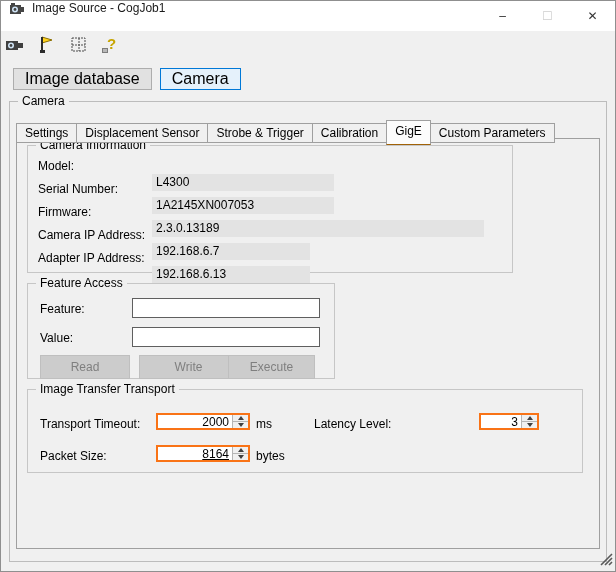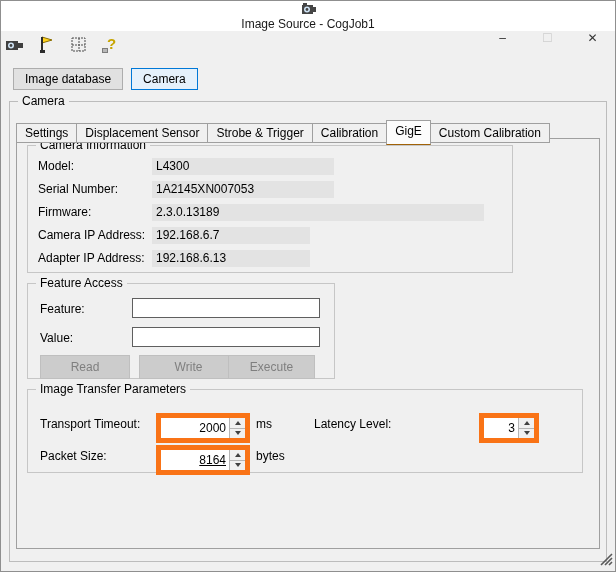--- a/index.html
+++ b/index.html
@@ -13,21 +13,21 @@
   .window {
     position: relative;
     width: 616px; height: 572px;
     background: #f0f0f0;
     border: 1px solid #8f8f8f;
     overflow: hidden;
   }
   
   .titlebar {
     height: 30px; background: #ffffff;
-    display: flex; align-items: center; flex-direction: column;
+    display: flex; 
   }
   .app-icon { width: 16px; height: 16px; margin: 0 7px 0 8px; flex: 0 0 auto; }
   .title-text { font-size: 12px; color: #1a1a1a; }
   .win-controls { margin-left: auto; display: flex; height: 100%; }
   .win-btn {
     width: 45px; height: 100%;
     display: flex; align-items: center; justify-content: center;
     font-size: 12px; color: #333; cursor: default;
   }
   .win-btn.maximize { color: #cfcfcf; }
@@ -38,21 +38,21 @@
   }
   .tb-icon { width: 20px; height: 18px; display: flex; align-items: center; justify-content: center; }
   .help-wrap { position: relative; width: 18px; height: 18px; }
   .help-glyph { position: absolute; left: 5px; top: -1px; color: #c7a500; font-weight: bold; font-size: 15px; }
   .help-box { position: absolute; left: 0; bottom: 1px; width: 6px; height: 5px; background: #b9b9b9; border: 1px solid #7c7c7c; }
   
   .src-buttons { padding: 9px 0 0 12px; display: flex; gap: 8px; }
   .btn {
     height: 22px; padding: 0 11px;
     display: inline-flex; align-items: center; justify-content: center;
-    background: #e1e1e1; border: 1px solid #adadad; font-size: 12px;
+    background: #e1e1e1; border: 1px solid #adadad; font-size: 16px;
   }
   .btn.selected { background: #e5f1fb; border: 1px solid #0078d7; }
   
   .groupbox { border: 1px solid #bcbcbc; position: absolute; }
   .groupbox > .legend {
     position: absolute; top: -8px; left: 8px;
     background: #f0f0f0; padding: 0 4px; font-size: 12px; line-height: 14px;
   }
   .outer-group { top: 100px; left: 8px; right: 8px; bottom: 9px; }
   
@@ -74,39 +74,39 @@
   .inner-group > .legend {
     position: absolute; top: -8px; left: 8px;
     background: #f0f0f0; padding: 0 4px;
   }
   
   .cam-info { left: 10px; top: 6px; width: 486px; height: 128px; }
   .fld-label { position: absolute; white-space: nowrap; }
   .ro-value {
     position: absolute; background: #e3e3e3;
     height: 17px; line-height: 17px; padding-left: 4px;
-    white-space: nowrap; overflow: hidden;
+    white-space: nowrap; overflow: hidden; margin-top: 16px;
   }
   
   .feature-access { left: 10px; top: 144px; width: 308px; height: 96px; }
   .textbox {
     position: absolute; height: 20px; width: 188px; left: 104px;
     border: 1px solid #5f5f5f; background: #fff;
     font-family: inherit; font-size: 12px; padding: 0 3px; outline: none;
   }
   .fa-btn {
     position: absolute; top: 71px; height: 24px;
     background: #cccccc; border: 1px solid #bfbfbf; color: #7f7f7f;
     display: flex; align-items: center; justify-content: center; font-size: 12px;
   }
   
   .img-transfer { left: 10px; top: 250px; width: 556px; height: 84px; }
   .spin {
-    position: absolute; display: flex; height: 30px;
-    border: 5px solid #f97316; background: #fff; justify-content: center;
+    position: absolute; display: flex; height: 17px;
+    border: 2px solid #f97316; background: #fff; justify-content: center;
   }
   .spin-input {
     border: none; outline: none; background: transparent;
     width: calc(100% - 16px); text-align: right; padding-right: 3px;
     font-family: inherit; font-size: 12px;
   }
   .spin-btns { width: 16px; display: flex; flex-direction: column; border-left: 1px solid #b5b5b5; }
   .spin-up, .spin-down { flex: 1; background: #f0f0f0; display: flex; align-items: center; justify-content: center; }
   .spin-up { border-bottom: 1px solid #b5b5b5; }
   .arr-up { width: 0; height: 0; border-left: 3px solid transparent; border-right: 3px solid transparent; border-bottom: 4px solid #404040; }
@@ -176,21 +176,21 @@
 
   <div class="groupbox outer-group">
     <span class="legend">Camera</span>
 
     <div class="tabs">
       <span class="tab">Settings</span>
       <span class="tab">Displacement Sensor</span>
       <span class="tab">Strobe &amp; Trigger</span>
       <span class="tab">Calibration</span>
       <span class="tab active">GigE</span>
-      <span class="tab">Custom Calibration</span>
+      <span class="tab">Custom Parameters</span>
     </div>
 
     <div class="tab-panel">
 
       <div class="inner-group cam-info">
         <span class="legend">Camera Information</span>
 
         <span class="fld-label" style="left:10px; top:13px;">Model:</span>
         <span class="ro-value" style="left:124px; top:12px; width:182px;">L4300</span>
 
@@ -215,21 +215,21 @@
 
         <span class="fld-label" style="left:12px; top:47px;">Value:</span>
         <input class="textbox" style="top: 43px;" value="">
 
         <button class="fa-btn" style="left:12px; width:90px;" disabled="">Read</button>
         <button class="fa-btn" style="left:111px; width:99px;" disabled="">Write</button>
         <button class="fa-btn" style="left:200px; width:87px;" disabled="">Execute</button>
       </div>
 
       <div class="inner-group img-transfer">
-        <span class="legend">Image Transfer Parameters</span>
+        <span class="legend">Image Transfer Transport</span>
 
         <span class="fld-label" style="left:12px; top:27px;">Transport Timeout:</span>
         <span class="spin" style="left:128px; top:23px; width:94px;">
           <input class="spin-input" value="2000" style="">
           <span class="spin-btns">
             <span class="spin-up">
                 <span class="arr-up"></span>
               </span>
             <span class="spin-down">
                 <span class="arr-down"></span>

